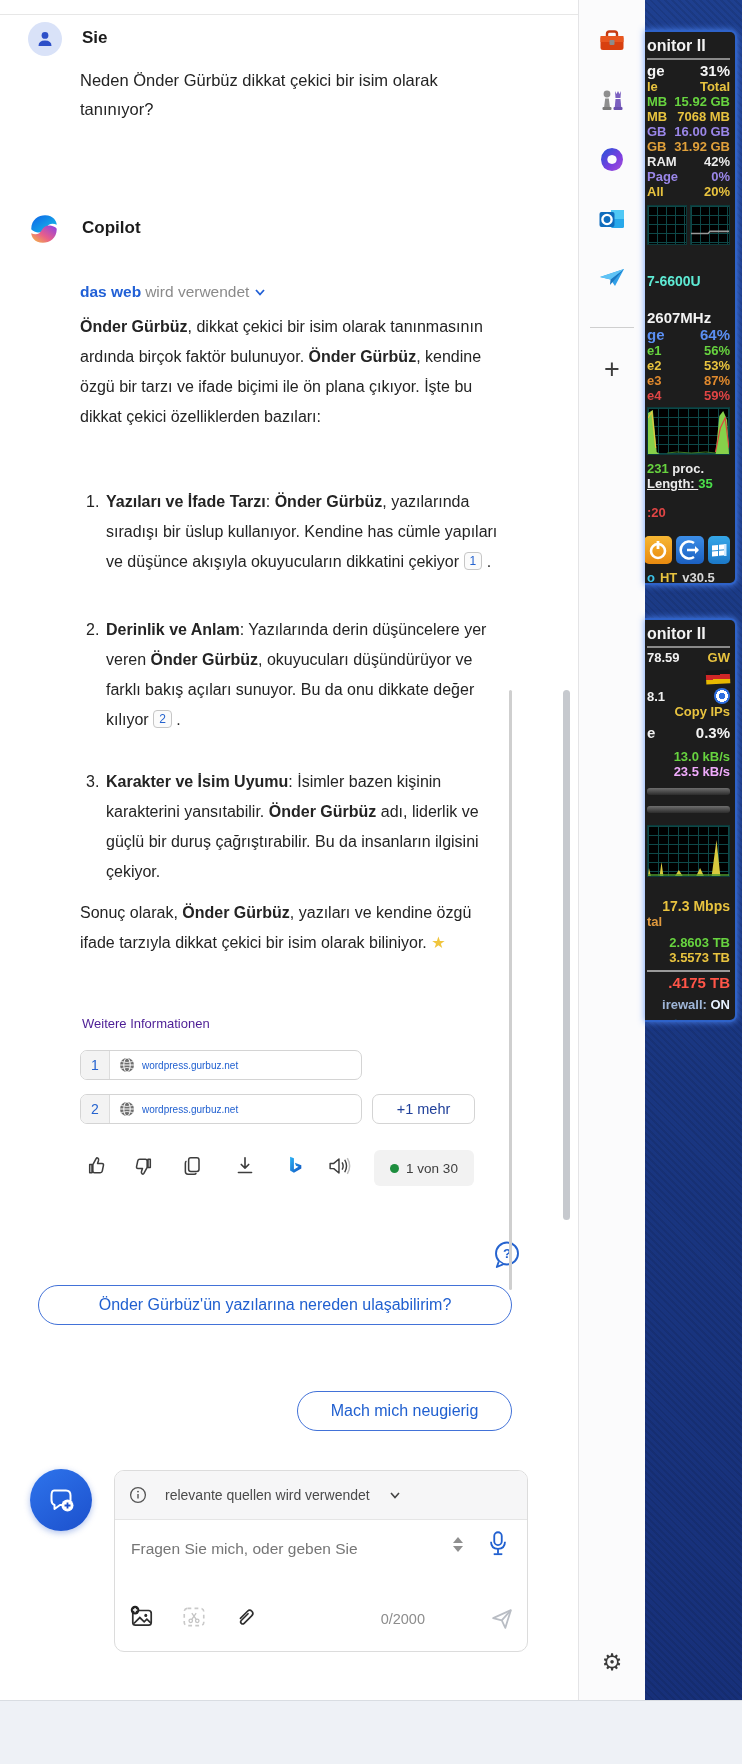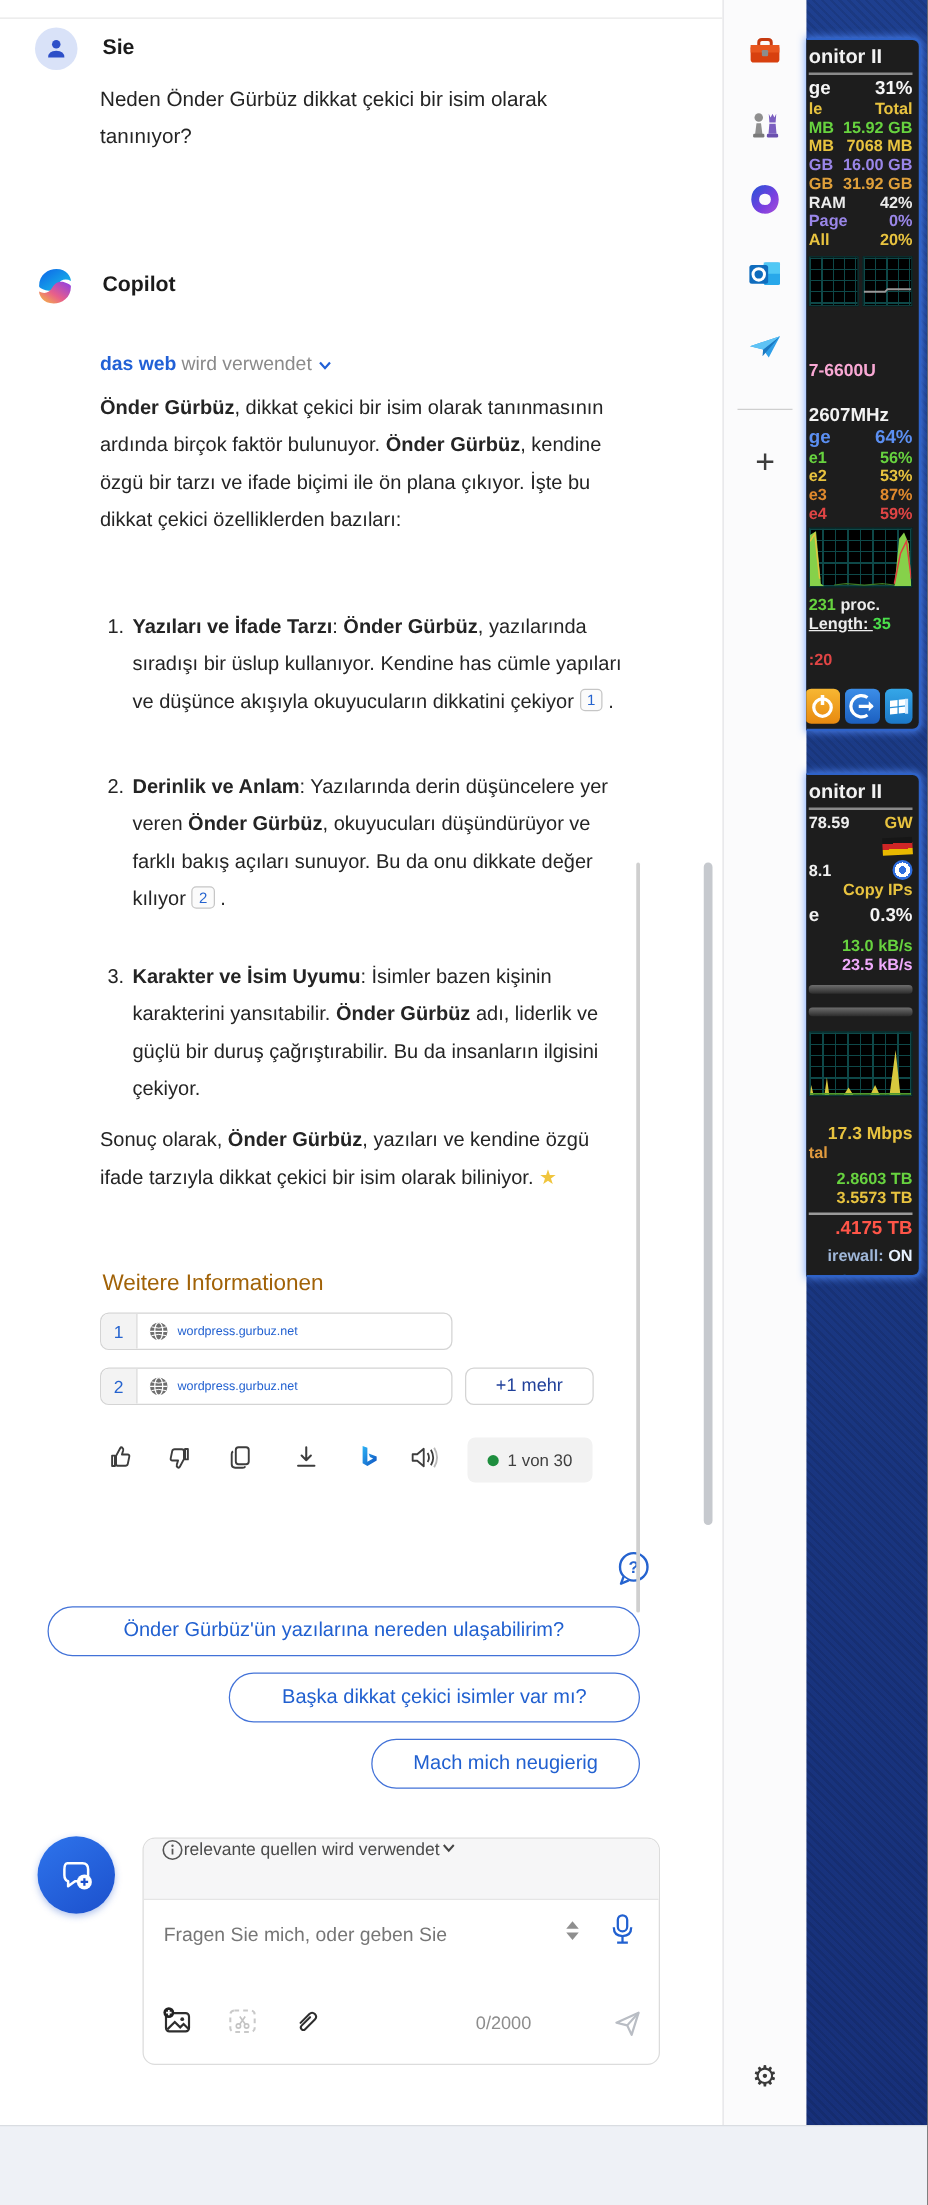--- a/index.html
+++ b/index.html
@@ -63,21 +63,21 @@
   .src-bold{color:#2160d6;font-weight:bold;}
   .src-rest{color:#8a8a8a;}
   .answer-p{position:absolute;left:80px;width:428px;font-size:16px;line-height:30px;color:#242424;}
   .li{position:absolute;left:86px;width:424px;display:flex;font-size:16px;line-height:30px;color:#242424;}
   .li .num{flex:0 0 20px;}
   .li .li-text{flex:1;}
   .b{font-weight:bold;}
   .cite{display:inline-block;border:1px solid #c6c6c6;border-radius:4px;background:#fbfbfb;
     color:#2563cf;font-size:12px;line-height:16px;padding:0 5px;vertical-align:2px;}
   .star{color:#f0c53d;font-size:16px;}
-  .refs-label{position:absolute;left:82px;top:1016px;font-size:18px;color:#a16207;}
+  .refs-label{position:absolute;left:82px;top:1016px;font-size:13px;color:#4c1d95;}
   .cit-chip{position:absolute;left:80px;height:30px;display:flex;align-items:center;
     border:1px solid #d4d4d4;border-radius:7px;background:#fff;overflow:hidden;width:282px;box-sizing:border-box;}
   .cit-num{width:28px;align-self:stretch;background:#f3f3f3;border-right:1px solid #ddd;
     color:#2563cf;font-size:14px;display:flex;align-items:center;justify-content:center;}
   .cit-globe{margin:0 7px 0 9px;display:flex;}
   .cit-link{color:#2160d0;font-size:10px;white-space:nowrap;}
   .more-chip{position:absolute;left:372px;top:1094px;width:103px;height:30px;border:1px solid #d4d4d4;
     border-radius:7px;display:flex;align-items:center;justify-content:center;color:#20409a;
     font-size:14.5px;background:#fff;box-sizing:border-box;}
   .act{position:absolute;top:1153px;width:26px;height:26px;display:flex;align-items:center;
@@ -89,21 +89,21 @@
   .help-bub{position:absolute;left:492px;top:1240px;width:28px;height:28px;}
   .sugg{position:absolute;box-sizing:border-box;height:40px;border:1px solid #4272d8;
     border-radius:21px;display:flex;align-items:center;justify-content:center;
     color:#2160d0;font-size:16px;background:#fff;white-space:nowrap;}
   .newchat{position:absolute;left:30px;top:1469px;width:62px;height:62px;border-radius:50%;
     background:linear-gradient(145deg,#2e74ec,#1c50cc);display:flex;align-items:center;
     justify-content:center;box-shadow:0 2px 6px rgba(30,80,200,.35);}
   .composer{position:absolute;left:114px;top:1470px;width:414px;height:182px;
     border:1px solid #dcdcdc;border-radius:10px;background:#fff;box-sizing:border-box;overflow:hidden;}
   .comp-strip{position:absolute;left:0;top:0;right:0;height:49px;background:#f6f6f7;
-    border-bottom:1px solid #e5e5e5;display:flex;padding:0 14px;gap:0;box-sizing:border-box;}
+    border-bottom:1px solid #e5e5e5;display:flex;align-items:center;padding:0 14px;gap:18px;box-sizing:border-box;}
   .comp-strip-text{font-size:14px;color:#4a4a4a;white-space:nowrap;}
   .comp-input{position:absolute;left:14px;top:62px;width:290px;border:none;outline:none;
     font-size:15.5px;color:#444;font-family:"Liberation Sans",sans-serif;background:transparent;height:30px;}
   .comp-input::placeholder{color:#767676;}
   .spinner{position:absolute;right:64px;top:66px;display:flex;flex-direction:column;gap:3px;align-items:center;}
   .spinner i{width:0;height:0;border-left:5px solid transparent;border-right:5px solid transparent;}
   .sp-up{border-bottom:6px solid #8f8f8f;}
   .sp-dn{border-top:6px solid #8f8f8f;}
   .mic{position:absolute;right:16px;top:58px;}
   .comp-iconrow{position:absolute;left:0;right:0;top:126px;height:44px;display:flex;align-items:center;padding:0 14px;box-sizing:border-box;}
@@ -164,21 +164,21 @@
         </div>
       </div>
     <div class="graphs2">
       <div class="gpanel"></div>
       <div class="gpanel">
         <svg width="100%" height="100%" viewBox="0 0 40 36" preserveAspectRatio="none">
             <path d="M0 26 H18 L20 24 H40" stroke="#9a9a9a" stroke-width="1.5" fill="none"></path>
           </svg>
       </div>
     </div>
-    <div style="margin-top:43px;font-size:14px;color:#f9a8d4;">7-6600U</div>
+    <div style="margin-top:28px;font-size:14px;color:#5eead4;">7-6600U</div>
     <div style="margin-top:20px;font-size:15px;color:#f2f2f2;">2607MHz</div>
     <div>
         <div class="grow big">
           <span style="color: rgb(91, 143, 242);">ge</span>
           <span style="color: rgb(91, 143, 242);">64%</span>
         </div>
         <div class="grow">
           <span style="color: rgb(103, 211, 63);">e1</span>
           <span style="color: rgb(103, 211, 63);">56%</span>
         </div>
@@ -502,21 +502,20 @@
 
     <div class="help-bub">
       <svg width="30" height="30" viewBox="0 0 30 30">
           <circle cx="15" cy="13.5" r="11" stroke="#2563cf" stroke-width="1.9" fill="#fff"></circle>
           <path d="M6.8 21.5 L4.8 27 L11 24.3" stroke="#2563cf" stroke-width="1.9" fill="#fff" stroke-linejoin="round"></path>
           <text x="15" y="18.3" text-anchor="middle" font-size="13.5" font-weight="bold" fill="#2563cf" font-family="Liberation Sans,sans-serif">?</text>
         </svg>
     </div>
 
     <div class="sugg" style="left:38px;top:1285px;width:474px;">Önder Gürbüz'ün yazılarına nereden ulaşabilirim?</div>
-    <div class="sugg" style="left:183px;top:1338px;width:329px;">Başka dikkat çekici isimler var mı?</div>
     <div class="sugg" style="left:297px;top:1391px;width:215px;">Mach mich neugierig</div>
 
     <div class="newchat">
       <svg width="30" height="30" viewBox="0 0 30 30">
           <path d="M8 5.5 H20 Q24.5 5.5 24.5 10.5 V15 Q24.5 20 20 20 H14 L8.5 24 V20 Q5.5 19 5.5 15 V10.5 Q5.5 5.5 8 5.5 Z" stroke="#fff" stroke-width="2" fill="none" stroke-linejoin="round"></path>
           <circle cx="21.5" cy="20.5" r="6" fill="#fff"></circle>
           <path d="M21.5 17.5 V23.5 M18.5 20.5 H24.5" stroke="#1c50cc" stroke-width="1.8"></path>
         </svg>
     </div>
 

